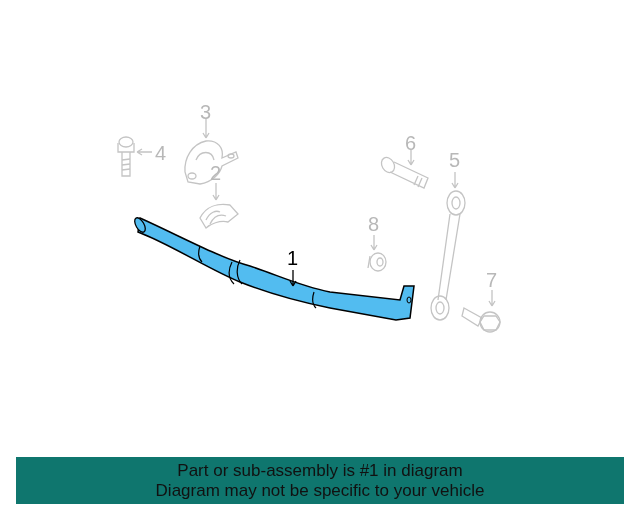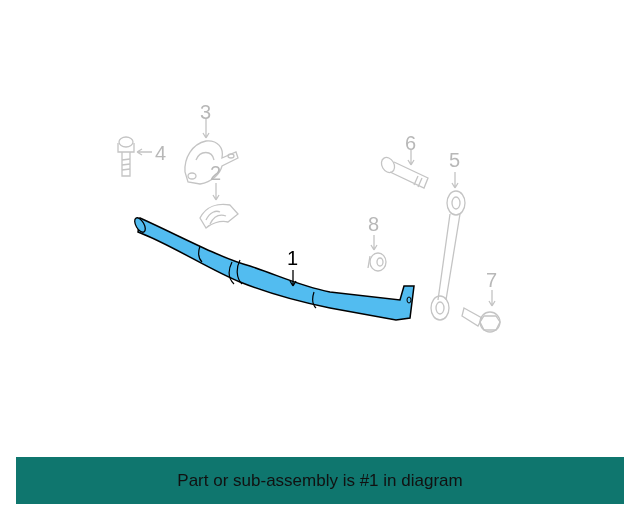--- a/index.html
+++ b/index.html
@@ -82,13 +82,14 @@
   <span class="callout" style="left:200px; top:102px;">3</span>
   <span class="callout" style="left:155px; top:143px;">4</span>
   <span class="callout" style="left:449px; top:150px;">5</span>
   <span class="callout" style="left:405px; top:133px;">6</span>
   <span class="callout" style="left:486px; top:270px;">7</span>
   <span class="callout" style="left:368px; top:214px;">8</span>
 </div>
 
 <div class="banner">
   <span>Part or sub-assembly is #1 in diagram</span>
+  <span>Diagram may not be specific to your vehicle</span>
 </div>
 
 </body></html>

